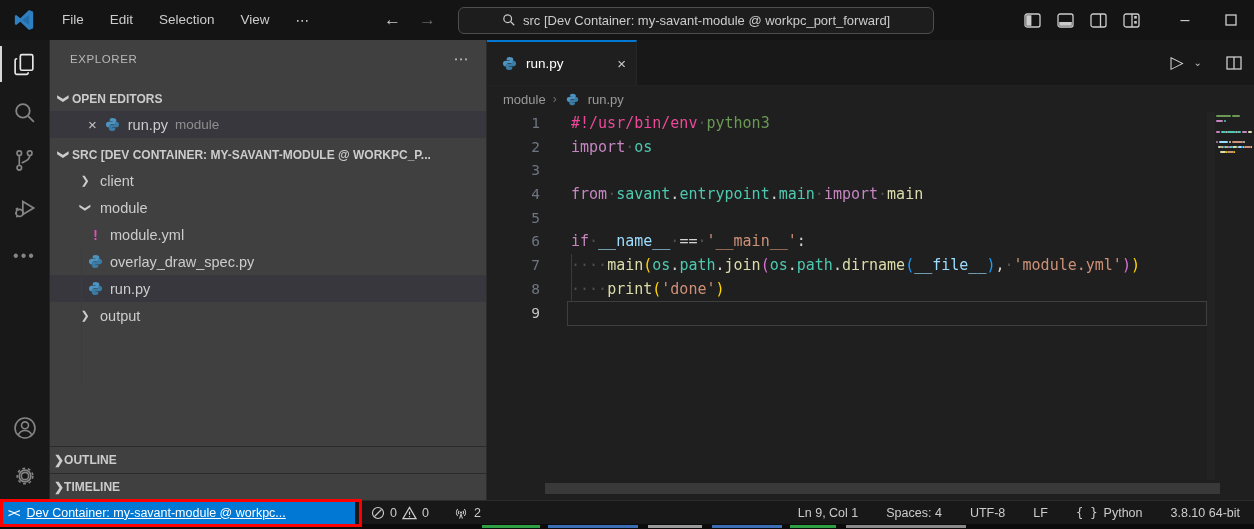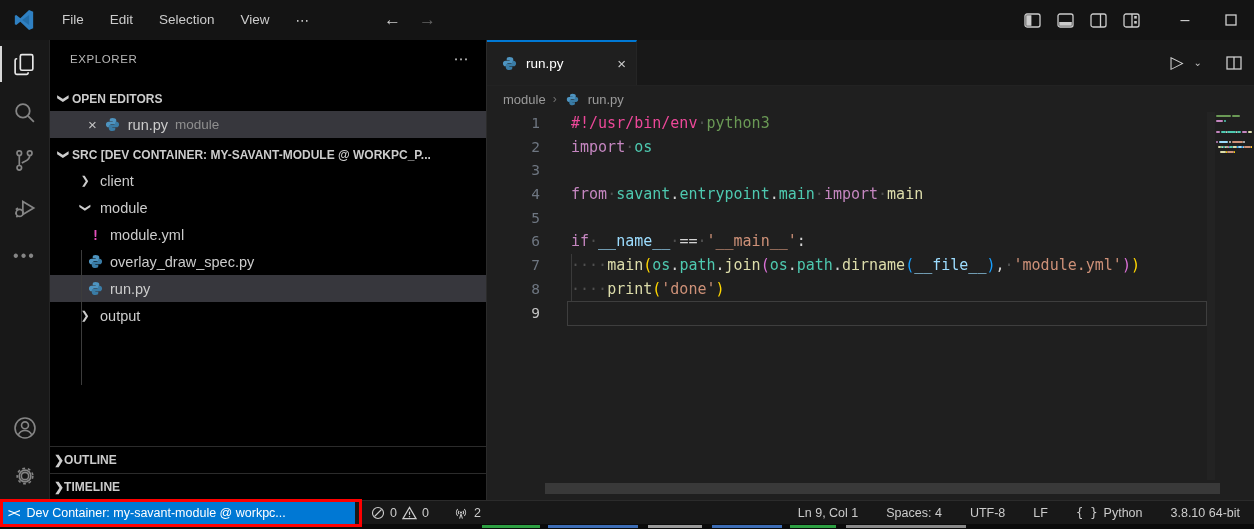--- a/index.html
+++ b/index.html
@@ -25,21 +25,21 @@
   .mainrow { flex:1 1 auto; display:flex; min-height:0; }
 
   
   .activitybar { width:50px; background:#181818; display:flex; flex-direction:column; align-items:center; border-right:1px solid #252525; }
   .ab-item { width:50px; height:48px; display:flex; align-items:center; justify-content:center; position:relative; }
   .ab-item.active::before { content:""; position:absolute; left:0; top:6px; bottom:6px; width:2px; background:#d7d7d7; }
   .ab-bottom { margin-top:auto; display:flex; flex-direction:column; align-items:center; }
   .ab-more { color:#858585; font-size:16px; letter-spacing:2px; }
 
   
-  .sidebar { width:437px; background:#000000; border-right:1px solid #2b2b2b; display:flex; flex-direction:column; font-size:14.5px; position:relative; }
+  .sidebar { width:437px; background:#404040; border-right:1px solid #2b2b2b; display:flex; flex-direction:column; font-size:14.5px; position:relative; }
   .sb-title { height:38px; display:flex; align-items:center; padding:0 16px 0 20px; font-size:11.5px; letter-spacing:.6px; color:#b8b8b8; }
   .sb-title .more { margin-left:auto; color:#cccccc; font-size:15px; letter-spacing:1.5px; }
   .sec-header { height:25px; display:flex; align-items:center; padding-left:4px; font-weight:bold; font-size:12px; color:#cccccc; }
   .sec-header .chev, .tree-row .chev { width:18px; text-align:center; font-size:11px; color:#cccccc; display:inline-block; }
   .chev.collapsed { transform:rotate(0deg); }
   .chev.expanded  { transform:rotate(90deg); }
   .oe-row { height:27px; display:flex; align-items:center; padding-left:38px; gap:7px; background:#37373d; }
   .oe-close { color:#c5c5c5; font-size:15px; }
   .oe-desc { color:#8f8f8f; font-size:13.5px; }
   .tree-row { height:27px; display:flex; align-items:center; gap:6px; color:#cccccc; }
@@ -107,20 +107,27 @@
       <span class="menu-item">File</span>
       <span class="menu-item">Edit</span>
       <span class="menu-item">Selection</span>
       <span class="menu-item">View</span>
       <span class="menu-item">⋯</span>
     </div>
     <div class="nav-arrows">
       <span class="arrow-back">←</span>
       <span class="arrow-fwd">→</span>
     </div>
+    <div class="command-center">
+      <svg width="14" height="14" viewBox="0 0 16 16">
+          <circle cx="6.5" cy="6.5" r="4.4" fill="none" stroke="#cccccc" stroke-width="1.4"></circle>
+          <line x1="10" y1="10" x2="14" y2="14" stroke="#cccccc" stroke-width="1.4"></line>
+        </svg>
+      <span>src [Dev Container: my-savant-module @ workpc_port_forward]</span>
+    </div>
     <div class="tb-right">
       <span class="tb-icon">
         <svg width="17" height="15" viewBox="0 0 17 15">
             <rect x="1" y="1" width="15" height="13" rx="2" fill="none" stroke="#cccccc" stroke-width="1.3"></rect>
             <rect x="2.2" y="2.2" width="5.2" height="10.6" fill="#cccccc"></rect>
           </svg>
       </span>
       <span class="tb-icon">
         <svg width="17" height="15" viewBox="0 0 17 15">
             <rect x="1" y="1" width="15" height="13" rx="2" fill="none" stroke="#cccccc" stroke-width="1.3"></rect>
@@ -411,21 +418,21 @@
             <div class="mm-row"></div>
           </div>
         <div class="hscrollbar"></div>
       </div>
     </div>
   </div>
 
   <div class="statusbar">
     <div class="remote-item">
       <span class="remote-glyph">&gt;&lt;</span>
-      <span style="white-space:nowrap;overflow:hidden;">Dev Container: my-savant-module @ workpc...</span>
+      <span style="white-space:nowrap;overflow:hidden;text-decoration:underline;">Dev Container: my-savant-module @ workpc...</span>
     </div>
     <div class="annotation-box"></div>
     <div class="sb-group">
       <svg width="14" height="14" viewBox="0 0 16 16">
           <circle cx="8" cy="8" r="6.3" fill="none" stroke="#cccccc" stroke-width="1.3"></circle>
           <line x1="4" y1="12" x2="12" y2="4" stroke="#cccccc" stroke-width="1.3"></line>
         </svg>
       <span>0</span>
       <svg width="15" height="14" viewBox="0 0 16 15">
           <path d="M8 1.5 15 13.5 H1z" fill="none" stroke="#cccccc" stroke-width="1.3"></path>

